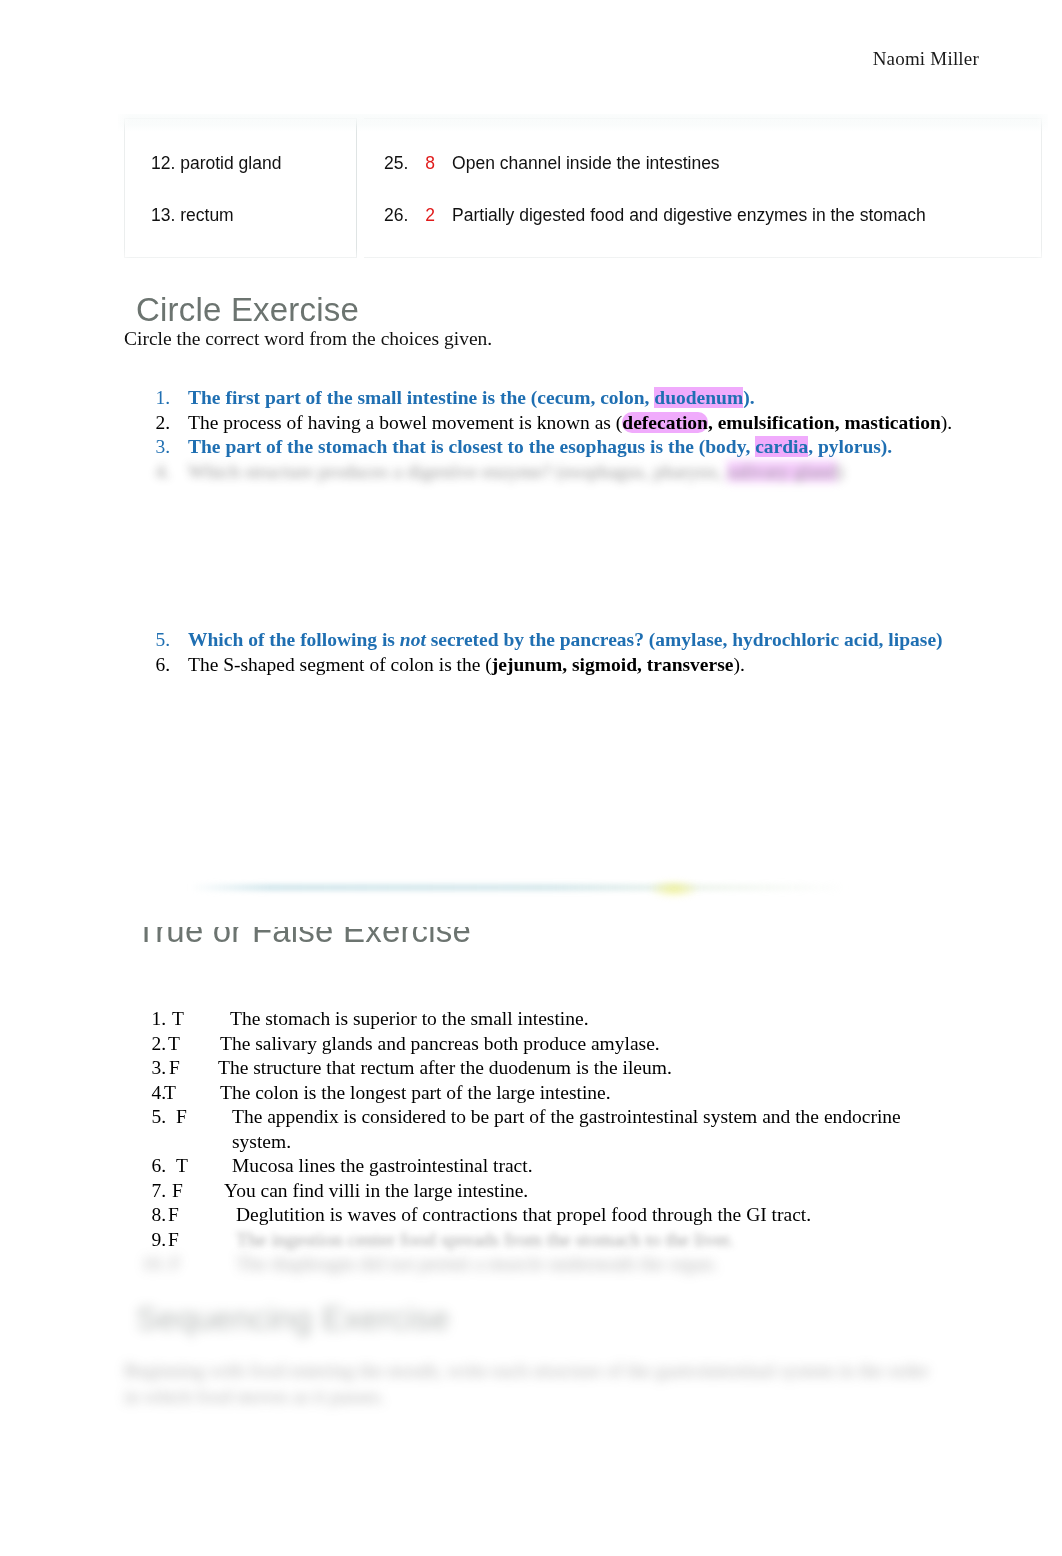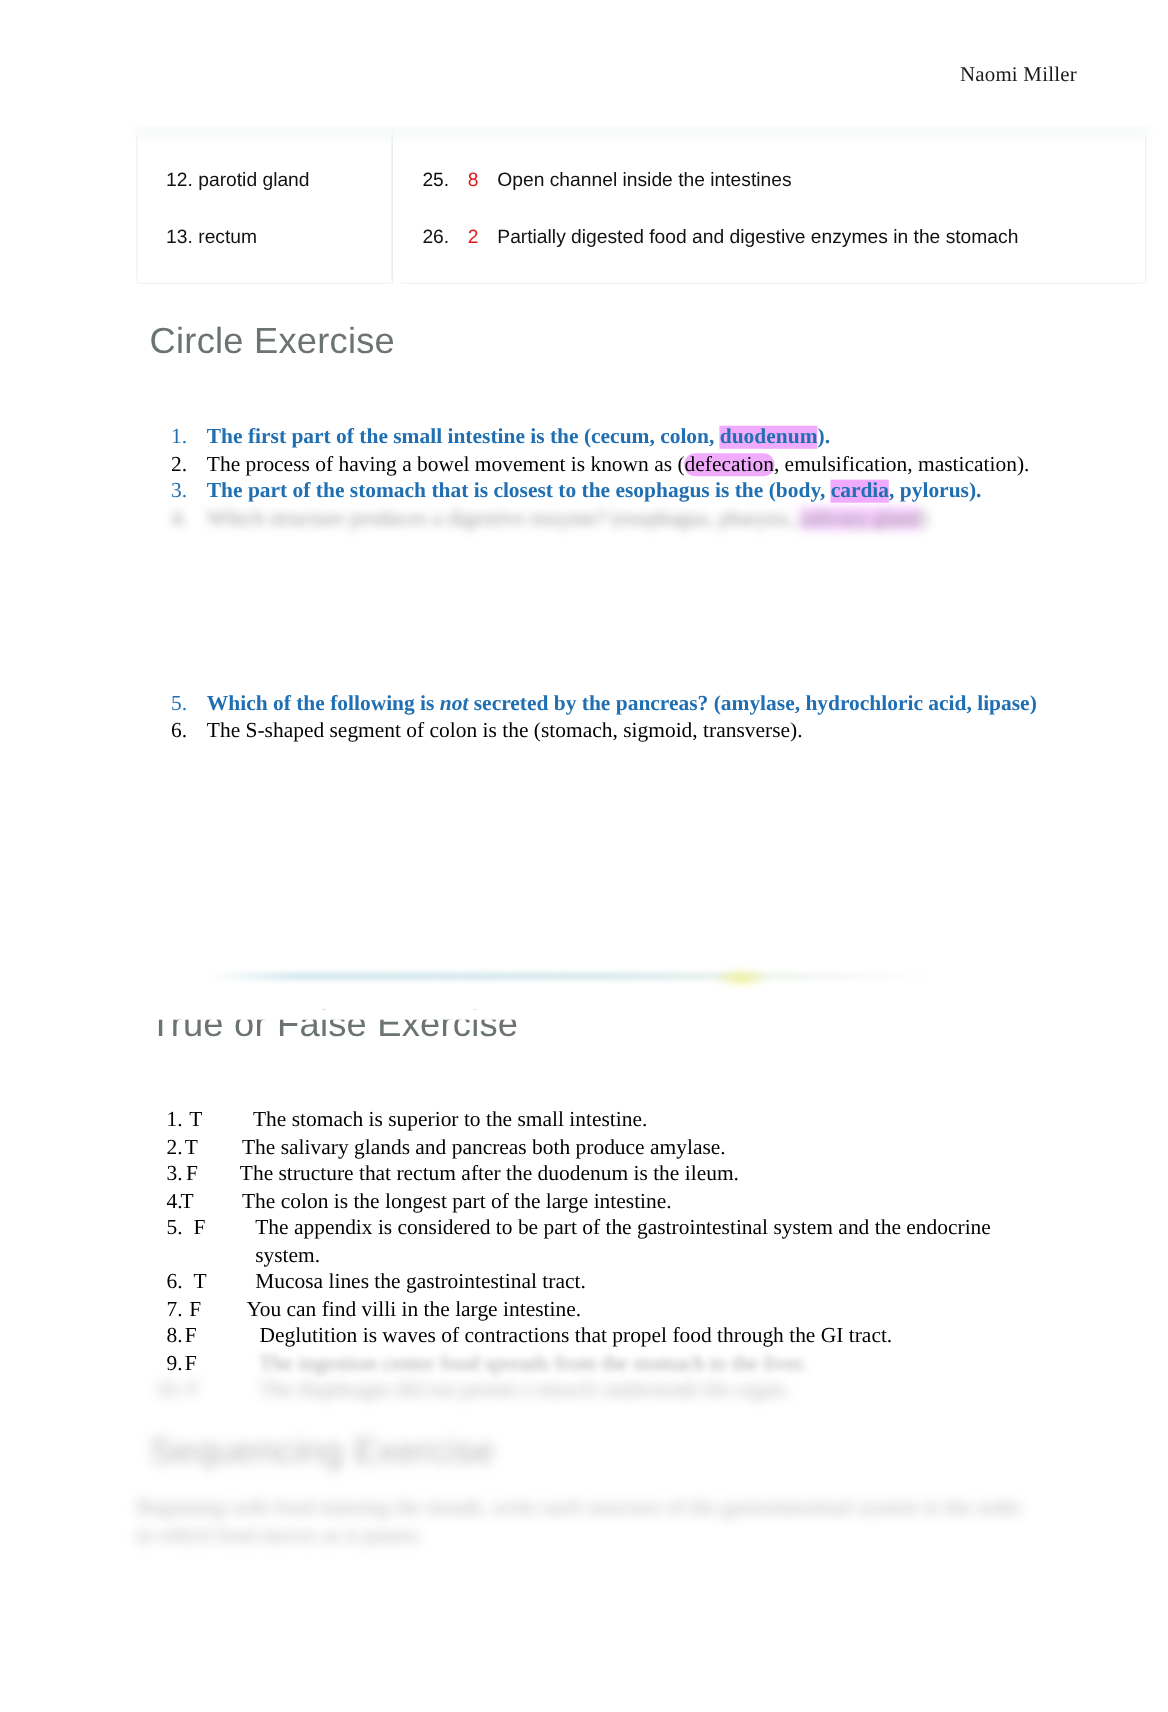--- a/index.html
+++ b/index.html
@@ -10,21 +10,21 @@
     font-family:"Liberation Serif", serif;
     color:#000;
     position:relative;
     overflow:hidden;
   }
 
   .page { position:absolute; inset:0; }
 
   
   .doc-header{
-    position:absolute; top:58px; right:83px;
+    position:absolute; top:48px; right:83px;
     font-family:"Liberation Serif", serif;
     font-size:19px; color:#1a1a1a; letter-spacing:.2px;
   }
 
   
   .tbl-wrap{
     position:absolute; left:124px; top:118px;
     width:918px; height:140px;
   }
   .tbl{
@@ -117,21 +117,21 @@
   #circle-list{
     left:124px; top:386px; width:830px;
     font-size:19.5px; line-height:24.5px;
   }
   #circle-list > li{ margin-bottom:0px; }
   #circle-list .marker{ width:46px; }
 
   .q-blue{ color:#1f6fb2; font-weight:bold; }
   .q-blue .marker{ color:#1f6fb2; font-weight:normal; }
   .q-black{ color:#000; }
-  .b{ font-weight:normal;border-radius:10px; }
+  .b{ font-weight:bold;border-radius:10px; }
   .i{ font-style:italic; }
   .hl{ background:#f0abfc; }
 
   
   .blurred{
     filter:blur(4.2px);
     opacity:.62;
     color:#555;
   }
   .blurred-strong{
@@ -224,20 +224,21 @@
           <span class="ans">2</span>
           <span class="defn">Partially digested food and digestive enzymes in the stomach</span>
         </div>
       </div>
     </div>
     <div class="tbl-tint"></div>
     <div class="tbl-fade"></div>
   </div>
 
   <h1 class="sec" id="h-circle">Circle Exercise</h1>
+  <div class="sec-intro" id="intro-circle">Circle the correct word from the choices given.</div>
 
   <ol class="qlist" id="circle-list">
 
     <li class="q-blue">
       <span class="marker">1.</span>
       <span>The first part of the small intestine is the (cecum, colon, </span><span class="hl">duodenum</span><span>).</span>
     </li>
 
     <li class="q-black">
       <span class="marker">2.</span>
@@ -254,21 +255,21 @@
       <span>Which structure produces a digestive enzyme? (esophagus, pharynx, </span><span class="hl">salivary gland</span><span>)</span>
     </li>
 
     <li class="q-blue" style="margin-top:144px">
       <span class="marker">5.</span>
       <span>Which of the following is </span><span class="i">not</span><span> secreted by the pancreas? (amylase, hydrochloric acid, lipase)</span>
     </li>
 
     <li class="q-black">
       <span class="marker">6.</span>
-      <span>The S-shaped segment of colon is the (</span><span class="b">stomach, sigmoid, transverse</span><span>).</span>
+      <span>The S-shaped segment of colon is the (</span><span class="b">jejunum, sigmoid, transverse</span><span>).</span>
     </li>
   </ol>
 
   <div class="wash-line"></div>
   <div class="wash-yellow"></div>
 
   <h1 class="sec" id="h-tf">True or False Exercise</h1>
   <div class="clip-band"></div>
 
 

